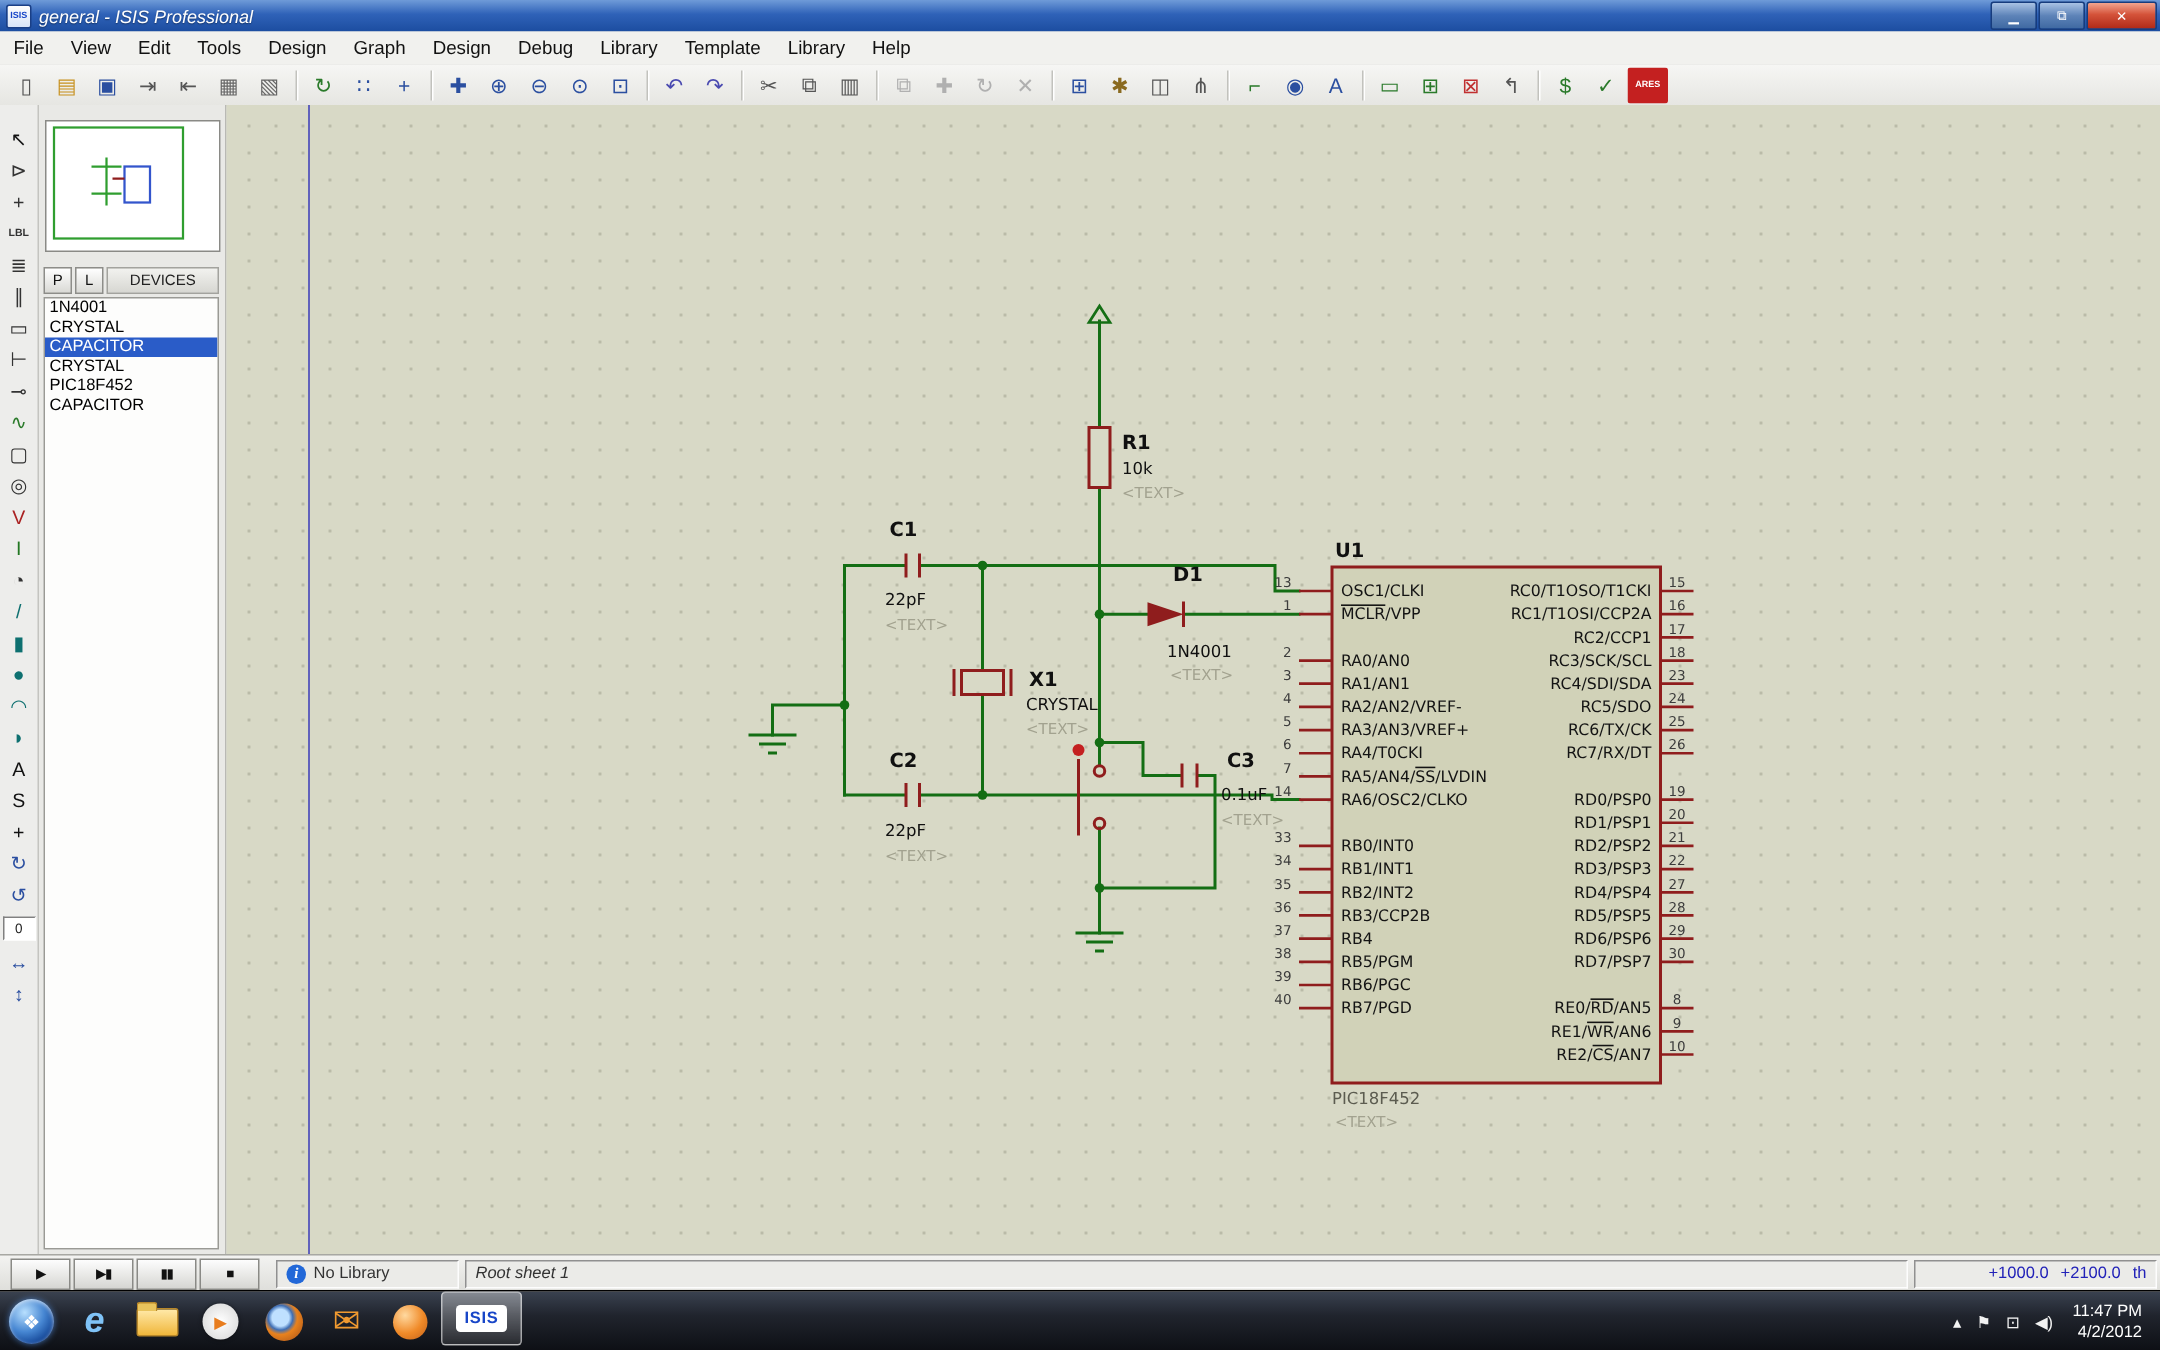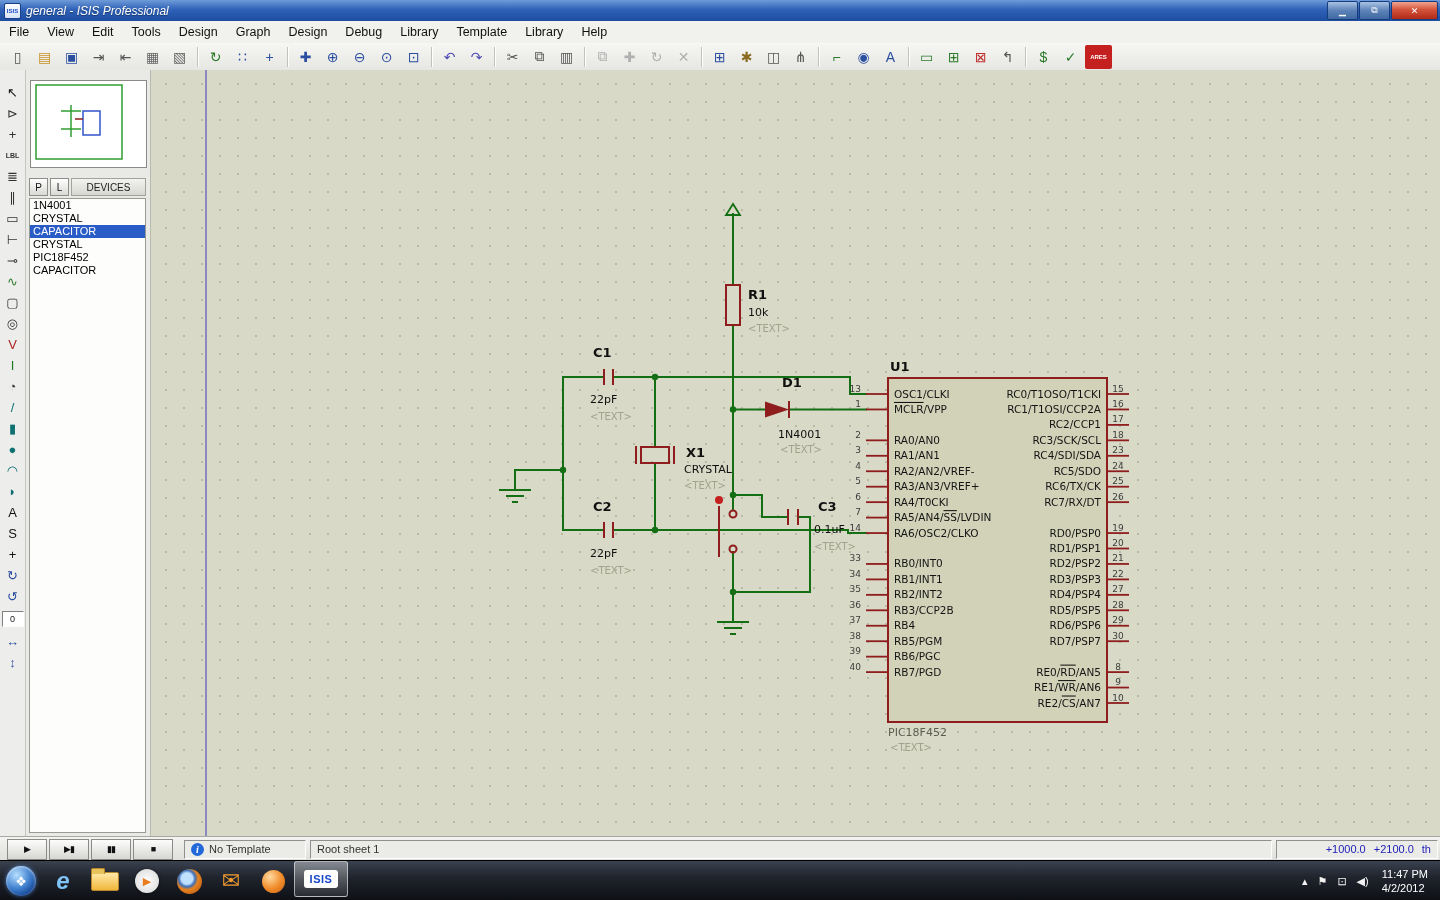--- a/index.html
+++ b/index.html
@@ -109,21 +109,21 @@
   .tb-fx{width:25px;height:25px;border-radius:50%;
     background:radial-gradient(circle at 40% 38%,#bfe0ff 0 26%,#3f6fb5 38%,#e8821e 52%,#c2651a 78%,#9a4a0c);}
   .tb-ball{width:23px;height:23px;border-radius:50%;
     background:radial-gradient(circle at 35% 30%,#ffd9a0,#f08a28 55%,#c2611a);}
   .tb-active{width:52px;height:34px;border:1px solid rgba(255,255,255,.55);border-radius:3px;
     background:linear-gradient(rgba(255,255,255,.38),rgba(255,255,255,.10));}
   .isis-logo{background:#fff;border-radius:3px;padding:3px 6px;font-weight:bold;font-size:11px;
     color:#1846c8;letter-spacing:.5px;}
   .tray{margin-left:auto;display:flex;align-items:center;}
   .tray-icon{color:#f2f2f2;font-size:11px;margin:0 5px;}
-  .clock{color:#fff;font-size:11px;text-align:left;line-height:14px;margin:0 12px 0 8px;}
+  .clock{color:#fff;font-size:11px;text-align:right;line-height:14px;margin:0 12px 0 8px;}
 </style>
 </head>
 <body>
 
 <div id="app">
 
   <div class="titlebar">
     <div class="app-icon">
       <span>ISIS</span>
     </div>
@@ -479,23 +479,23 @@
 
   <div class="statusbar">
     <div id="sim-controls" style="display:flex;margin-left:6px;">
         <div class="sim-btn">▶</div>
         <div class="sim-btn">▶▮</div>
         <div class="sim-btn">▮▮</div>
         <div class="sim-btn">■</div>
       </div>
     <div class="sb-box" style="width:108px;margin-left:10px;">
       <span class="msg-icon">i</span>
-      <span>No Template</span>
-    </div>
-    <div class="sb-box" style="flex:1;margin:0 4px;">
+      <span>No Library</span>
+    </div>
+    <div class="sb-box" style="flex:1;margin:0 4px;font-style:italic;">
       <span>Root sheet 1</span>
     </div>
     <div class="sb-box coords" style="width:148px;margin-right:2px;justify-content:flex-end;">
       <span>+1000.0</span>
       <span>+2100.0</span>
       <span>th</span>
     </div>
   </div>
 
   <div class="taskbar">

